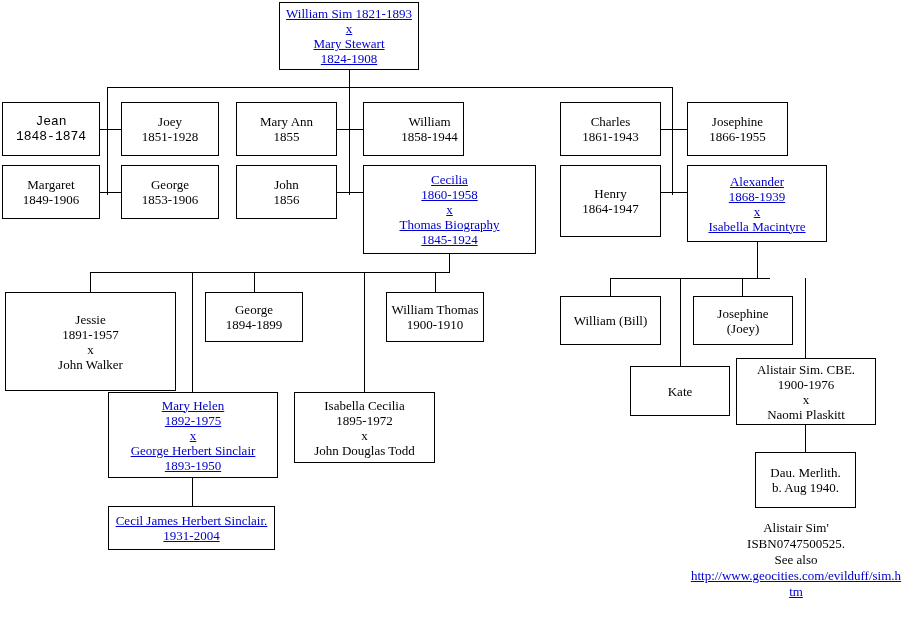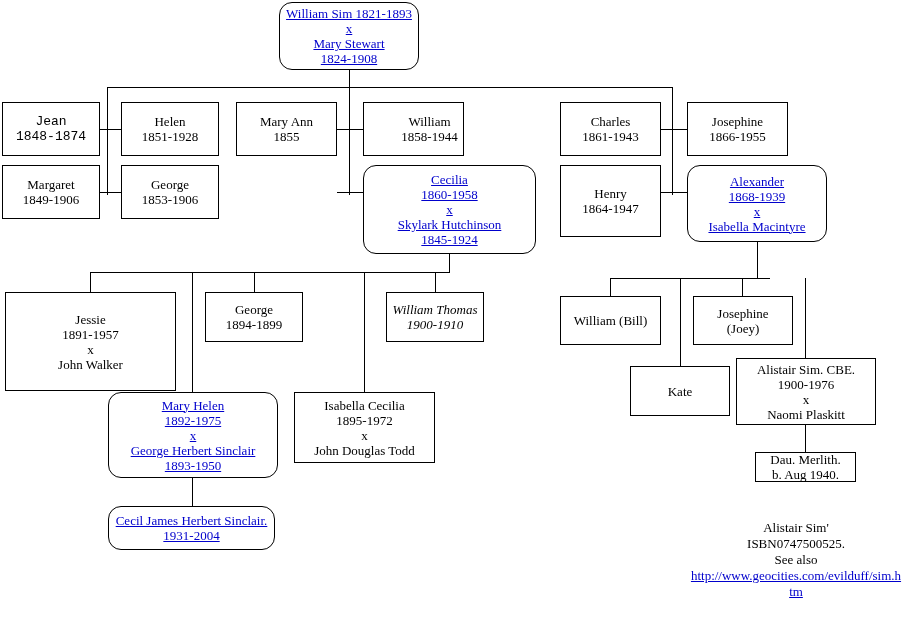--- a/index.html
+++ b/index.html
@@ -31,21 +31,20 @@
     line-height: 15px;
     color: #000000;
     z-index: 2;
   }
   .node .ln {
     display: block;
     white-space: nowrap;
   }
   .node.link {
     color: #0000cc;
-    border-radius: 13px;
   }
   .node.link .ln {
     color: #0000cc;
     text-decoration: underline;
   }
   .hline {
     position: absolute;
     height: 0;
     border-top: 1px solid #000000;
     z-index: 1;
@@ -124,45 +123,49 @@
     <span class="ln">Jean</span>
     <span class="ln">1848-1874</span>
   </div>
 
   <div class="node" style="left:2px; top:165px; width:98px; height:54px;">
     <span class="ln">Margaret</span>
     <span class="ln">1849-1906</span>
   </div>
 
   <div class="node" style="left:121px; top:102px; width:98px; height:54px;">
-    <span class="ln">Helen</span>
+    <span class="ln">Joey</span>
     <span class="ln">1851-1928</span>
   </div>
 
   <div class="node" style="left:121px; top:165px; width:98px; height:54px;">
     <span class="ln">George</span>
     <span class="ln">1853-1906</span>
   </div>
 
   <div class="node" style="left:236px; top:102px; width:101px; height:54px;">
     <span class="ln">Mary Ann</span>
     <span class="ln">1855</span>
   </div>
 
+  <div class="node" style="left:236px; top:165px; width:101px; height:54px;">
+    <span class="ln">John</span>
+    <span class="ln">1856</span>
+  </div>
 
   <div class="node" style="left:363px; top:102px; width:101px; height:54px;padding-left:32px;">
     <span class="ln">William</span>
     <span class="ln">1858-1944</span>
   </div>
 
   <div class="node link" style="left:363px; top:165px; width:173px; height:89px;">
     <span class="ln">Cecilia</span>
     <span class="ln">1860-1958</span>
     <span class="ln">x</span>
-    <span class="ln">Skylark Hutchinson</span>
+    <span class="ln">Thomas Biography</span>
     <span class="ln">1845-1924</span>
   </div>
 
   <div class="node" style="left:560px; top:102px; width:101px; height:54px;">
     <span class="ln">Charles</span>
     <span class="ln">1861-1943</span>
   </div>
 
   <div class="node" style="left:560px; top:165px; width:101px; height:72px;">
     <span class="ln">Henry</span>
@@ -186,21 +189,21 @@
     <span class="ln">1891-1957</span>
     <span class="ln">x</span>
     <span class="ln">John Walker</span>
   </div>
 
   <div class="node" style="left:205px; top:292px; width:98px; height:50px;">
     <span class="ln">George</span>
     <span class="ln">1894-1899</span>
   </div>
 
-  <div class="node" style="left:386px; top:292px; width:98px; height:50px;font-style:italic;">
+  <div class="node" style="left:386px; top:292px; width:98px; height:50px;">
     <span class="ln">William Thomas</span>
     <span class="ln">1900-1910</span>
   </div>
 
   <div class="node link" style="left:108px; top:392px; width:170px; height:86px;">
     <span class="ln">Mary Helen</span>
     <span class="ln">1892-1975</span>
     <span class="ln">x</span>
     <span class="ln">George Herbert Sinclair</span>
     <span class="ln">1893-1950</span>
@@ -231,21 +234,21 @@
     <span class="ln">Kate</span>
   </div>
 
   <div class="node" style="left:736px; top:358px; width:140px; height:67px;">
     <span class="ln">Alistair Sim. CBE.</span>
     <span class="ln">1900-1976</span>
     <span class="ln">x</span>
     <span class="ln">Naomi Plaskitt</span>
   </div>
 
-  <div class="node" style="left:755px; top:452px; width:101px; height:30px;">
+  <div class="node" style="left:755px; top:452px; width:101px; height:56px;">
     <span class="ln">Dau. Merlith.</span>
     <span class="ln">b. Aug 1940.</span>
   </div>
 
   <div class="note" style="left:676px; top:520px; width:240px;">
     <span class="ln">Alistair Sim'</span>
     <span class="ln">ISBN0747500525.</span>
     <span class="ln">See also</span>
     <span class="ln url">http://www.geocities.com/evilduff/sim.h</span>
     <span class="ln url">tm</span>

